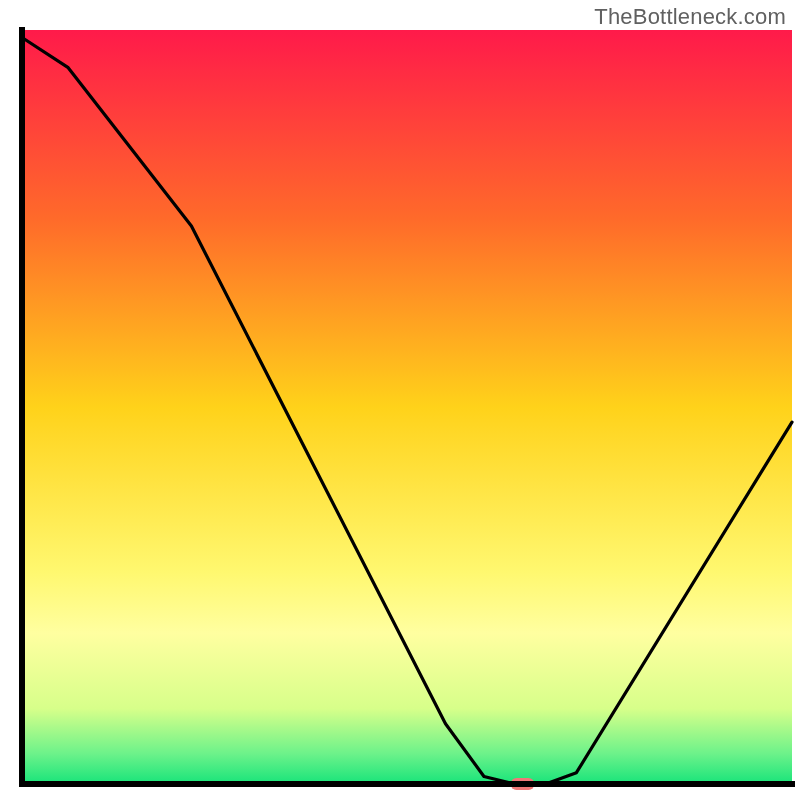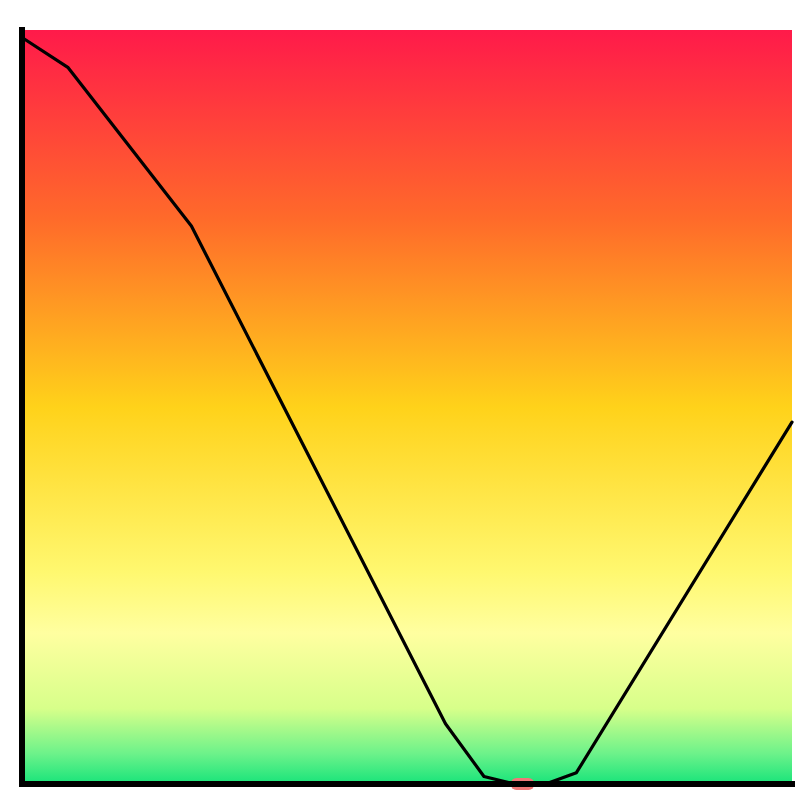--- a/index.html
+++ b/index.html
@@ -44,13 +44,14 @@
           <stop offset="90%" stop-color="#d7ff8a"></stop>
           <stop offset="96%" stop-color="#6cf28a"></stop>
           <stop offset="100%" stop-color="#18e47a"></stop>
         </linearGradient>
     </defs>
     <rect id="plot-rect" x="22" y="30" width="770" height="754" fill="url(#plot-gradient)"></rect>
     <path id="curve-path" fill="none" d="M22.0 37.5 L68.2 67.7 L191.4 226.0 L445.5 723.7 L484.0 776.5 L514.8 784.0 L545.6 784.0 L576.4 772.7 L792.0 422.1" stroke="#000000" stroke-width="3.2" stroke-linejoin="round" stroke-linecap="round"></path>
     <rect id="optimum-marker" rx="6" ry="6" x="510.5" y="778.0" width="24" height="12" fill="#f07878"></rect>
     <path id="frame-path" fill="none" d="M22 30 L22 784 L792 784" stroke="#000000" stroke-width="6" stroke-linecap="square"></path>
   </svg>
+  <div class="watermark">TheBottleneck.com</div>
 </div>
 
 </body></html>

